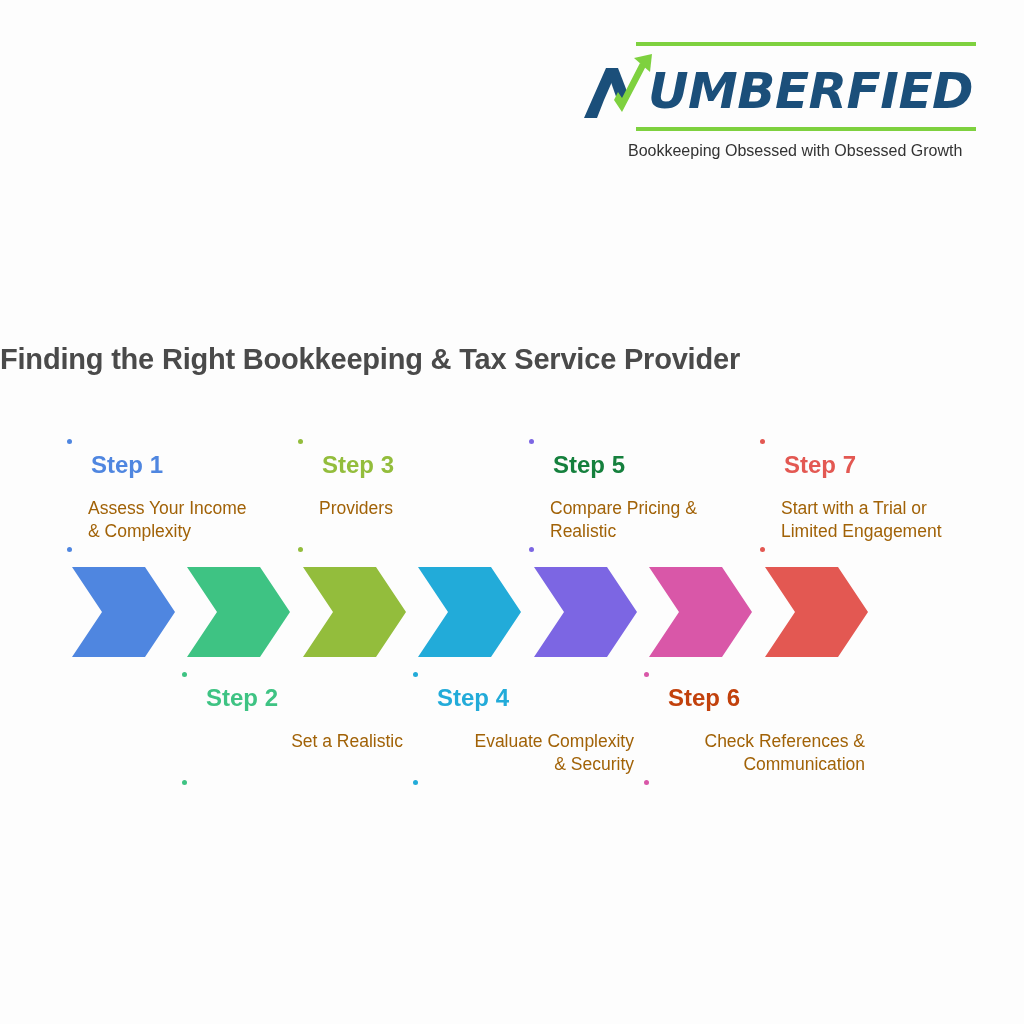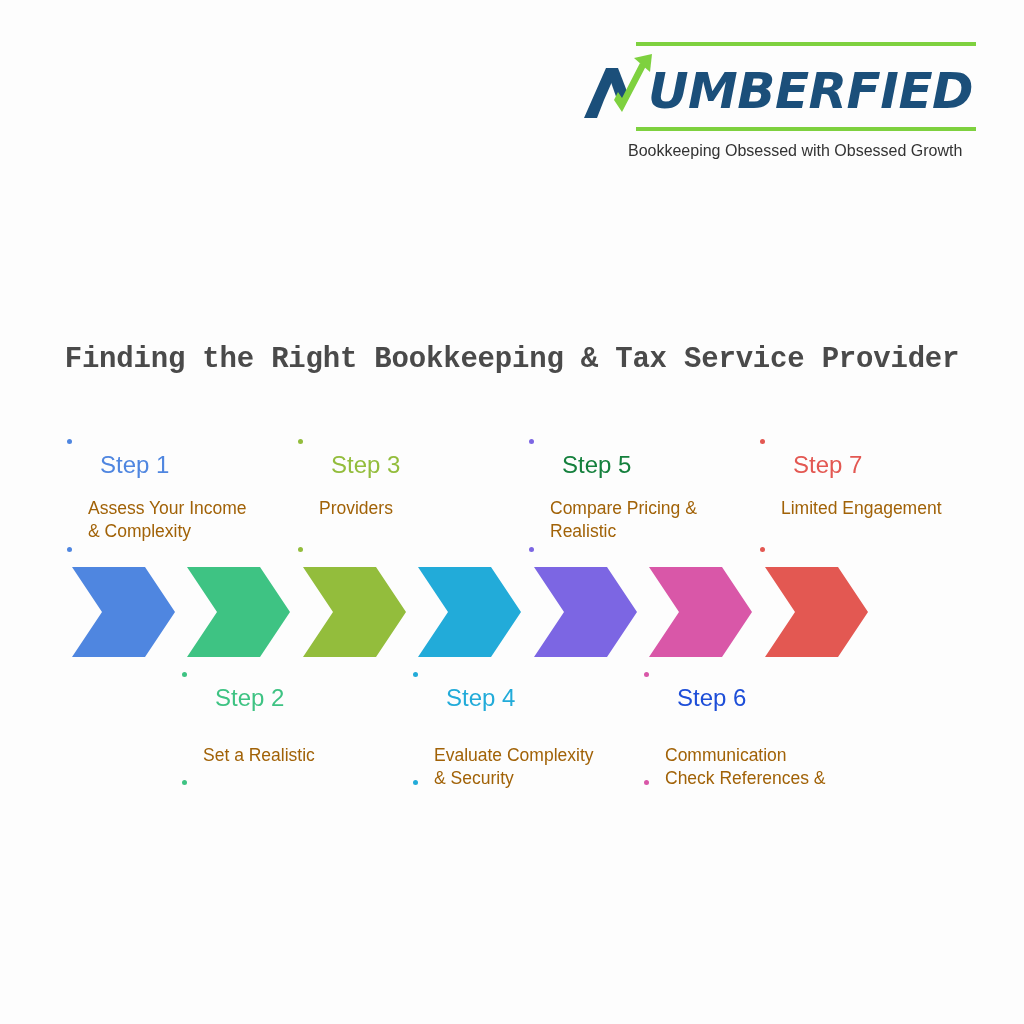--- a/index.html
+++ b/index.html
@@ -56,44 +56,42 @@
       top: 102px;
       font-size: 16px;
       color: #333333;
       white-space: nowrap;
     }
     .title {
       position: absolute;
       left: 0;
       width: 1024px;
       top: 343px;
-      text-align: center;
       font-weight: bold;
       font-size: 29px;
       color: #4a4a4a;
       letter-spacing: -0.2px;
-      font-family: Liberation Mono, monospace;
     }
     .chevrons {
       position: absolute;
       left: 0;
       top: 0;
       width: 1024px;
       height: 1024px;
       pointer-events: none;
     }
     .chevron { pointer-events: auto; }
     .step {
       position: absolute;
       width: 220px;
     }
     .step-label {
       position: absolute;
-      left: 33px;
-      font-weight: normal;
+      left: 24px;
+      font-weight: bold;
       font-size: 24px;
       line-height: 28px;
       white-space: nowrap;
       text-align: right;
     }
     .step-desc {
       position: absolute;
       left: 21px;
       font-size: 17.5px;
       line-height: 23px;
@@ -107,21 +105,21 @@
       height: 5px;
       border-radius: 50%;
     }
     .step.upper .dot.d1 { top: 0; }
     .step.upper .dot.d2 { top: 108px; }
     .step.upper .step-label { top: 12px; }
     .step.upper .step-desc { top: 58px; }
     .step.lower .dot.d1 { top: 0; }
     .step.lower .dot.d2 { top: 108px; }
     .step.lower .step-label { top: 12px; }
-    .step.lower .step-desc { top: 72px; }
+    .step.lower .step-desc { top: 58px; text-align: right; }
   </style>
 </head>
 <body>
 
 <div class="logo">
   <div class="logo-line top"></div>
   <svg class="logo-mark" viewBox="0 0 70 66">
 
     <polygon points="0,64 22,14 34,14 20,46 13,64" fill="#1b4f7a"></polygon>
     <polygon points="22,14 34,14 44,40 36,54" fill="#1b4f7a"></polygon>
@@ -189,28 +187,29 @@
   <div class="step-label" style="color:#15803d">Step 5</div>
   <div class="step-desc">
     <div>Compare Pricing &amp;</div>
     <div>Realistic</div>
   </div>
   <div class="dot d2" style="background:#7c66e3"></div>
 </div>
 
 <div class="step lower" style="left:644px; top:672px;">
   <div class="dot d1" style="background:#d957a8"></div>
-  <div class="step-label" style="color:#1d4ed8">Step 6</div>
-  <div class="step-desc">
+  <div class="step-label" style="color:#c2410c">Step 6</div>
+  <div class="step-desc">
+    <div>Check References &amp;</div>
     <div>Communication</div>
-    <div>Check References &amp;</div>
   </div>
   <div class="dot d2" style="background:#d957a8"></div>
 </div>
 
 <div class="step upper" style="left:760px; top:439px;">
   <div class="dot d1" style="background:#e35852"></div>
   <div class="step-label" style="color:#e35852">Step 7</div>
   <div class="step-desc">
+    <div>Start with a Trial or</div>
     <div>Limited Engagement</div>
   </div>
   <div class="dot d2" style="background:#e35852"></div>
 </div>
 
 </body></html>

